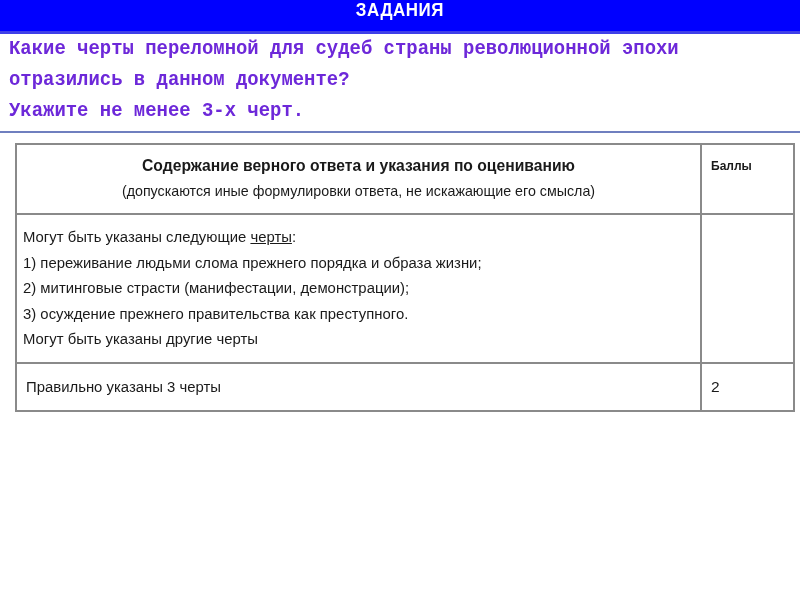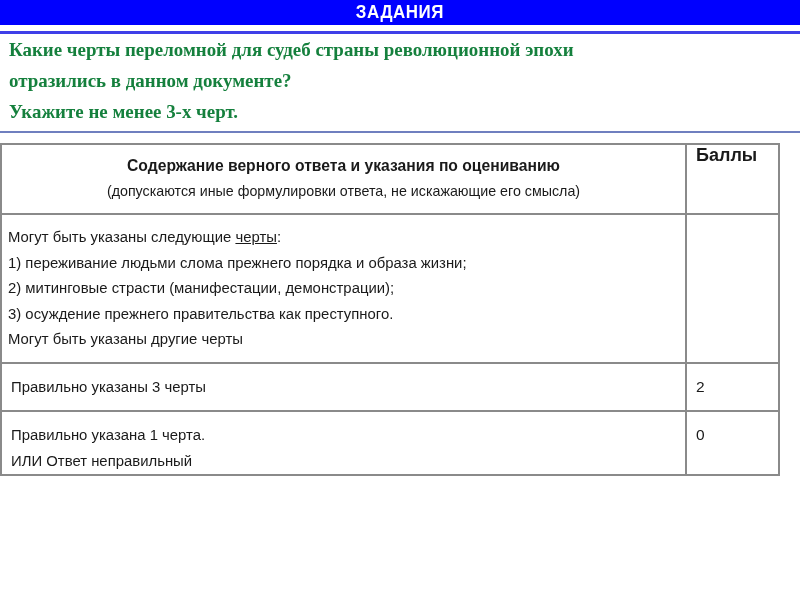--- a/index.html
+++ b/index.html
@@ -15,24 +15,24 @@
     overflow: hidden;
     position: relative;
   }
 
   
   .banner {
     position: absolute;
     left: 0;
     top: 0;
     width: 800px;
-    height: 25px;
+    height: 31px;
     background: #0000ff;
     display: flex;
-    align-items: center;
+    align-items: flex-start;
     justify-content: center;
   }
   .banner-title {
     color: #ffffff;
     font-size: 18px;
     font-weight: bold;
     letter-spacing: 0.6px;
     font-family: "Liberation Sans", "DejaVu Sans", sans-serif;
     transform: scaleX(0.94);
     transform-origin: center;
@@ -45,45 +45,45 @@
     height: 3px;
     background: #3f3fe8;
   }
 
   
   .question {
     position: absolute;
     left: 9px;
     top: 34px;
     width: 786px;
-    color: #15803d;
+    color: #6d28d9;
     font-weight: bold;
     font-size: 19.5px;
     line-height: 31px;
-    font-family: Liberation Serif, serif;
+    font-family: Liberation Mono, monospace;
   }
   .question .qline {
     white-space: nowrap;
     transform: scaleX(0.97);
     transform-origin: left center;
   }
 
   .thin-rule {
     position: absolute;
     left: 0;
     top: 131px;
     width: 800px;
     height: 2px;
     background: #6f7fbf;
   }
 
   
   .table-wrap {
     position: absolute;
-    left: 0;
+    left: 15px;
     top: 143px;
     width: 700px;
   }
   table.criteria {
     border-collapse: collapse;
     width: 778px;
     table-layout: fixed;
     font-family: "Liberation Sans", "DejaVu Sans", sans-serif;
   }
   table.criteria td {
@@ -107,23 +107,23 @@
     transform-origin: center;
   }
   .hdr-sub {
     font-size: 15px;
     font-weight: normal;
     line-height: 26px;
     transform: scaleX(0.95);
     transform-origin: center;
   }
   .hdr-score {
-    font-size: 18px;
-    font-weight: bold;
-    padding: 0 6px 6px 9px;
+    font-size: 12px;
+    font-weight: bold;
+    padding: 14px 6px 6px 9px;
     text-align: left;
     transform-origin: left top;
   }
 
   .body-cell {
     padding: 9px 8px 10px 6px;
     font-size: 15.5px;
     line-height: 25.5px;
   }
   .body-cell .bline {
@@ -201,25 +201,16 @@
       <tr>
         <td class="row-cell">
           <div class="bline">Правильно указаны 3 черты</div>
         </td>
         <td class="score-cell">
           <span>2</span>
         </td>
       </tr>
 
 
-      <tr>
-        <td class="row-cell">
-          <div class="bline">Правильно указана 1 черта.</div>
-          <div class="bline">ИЛИ Ответ неправильный</div>
-        </td>
-        <td class="score-cell">
-          <span>0</span>
-        </td>
-      </tr>
 
     </tbody>
   </table>
 </div>
 
 </body></html>

